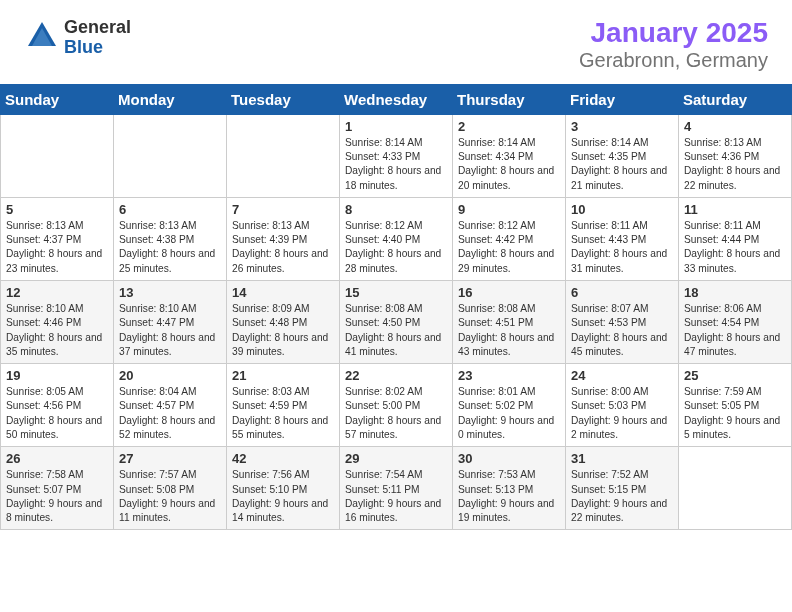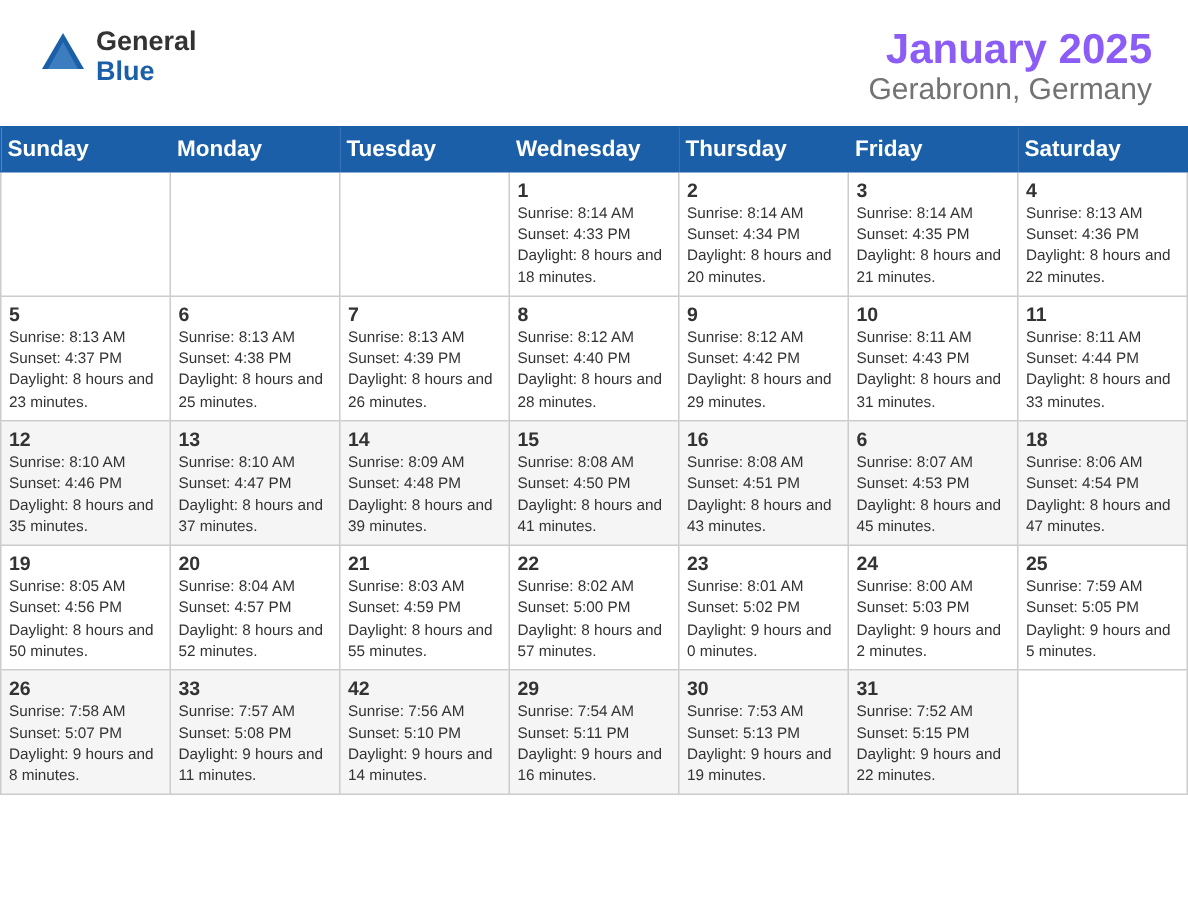--- a/index.html
+++ b/index.html
@@ -244,21 +244,21 @@
             <span class="day-num">25</span>
             <div class="day-info">Sunrise: 7:59 AM<br>Sunset: 5:05 PM<br>Daylight: 9 hours and 5 minutes.</div>
           </td>
         </tr>
         <tr>
           <td>
             <span class="day-num">26</span>
             <div class="day-info">Sunrise: 7:58 AM<br>Sunset: 5:07 PM<br>Daylight: 9 hours and 8 minutes.</div>
           </td>
           <td>
-            <span class="day-num">33</span>
+            <span class="day-num">27</span>
             <div class="day-info">Sunrise: 7:57 AM<br>Sunset: 5:08 PM<br>Daylight: 9 hours and 11 minutes.</div>
           </td>
           <td>
             <span class="day-num">42</span>
             <div class="day-info">Sunrise: 7:56 AM<br>Sunset: 5:10 PM<br>Daylight: 9 hours and 14 minutes.</div>
           </td>
           <td>
             <span class="day-num">29</span>
             <div class="day-info">Sunrise: 7:54 AM<br>Sunset: 5:11 PM<br>Daylight: 9 hours and 16 minutes.</div>
           </td>

